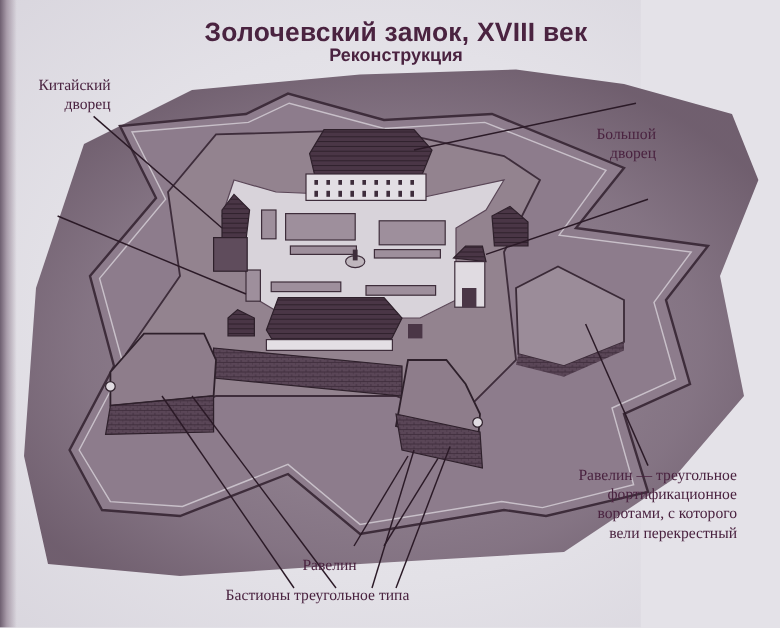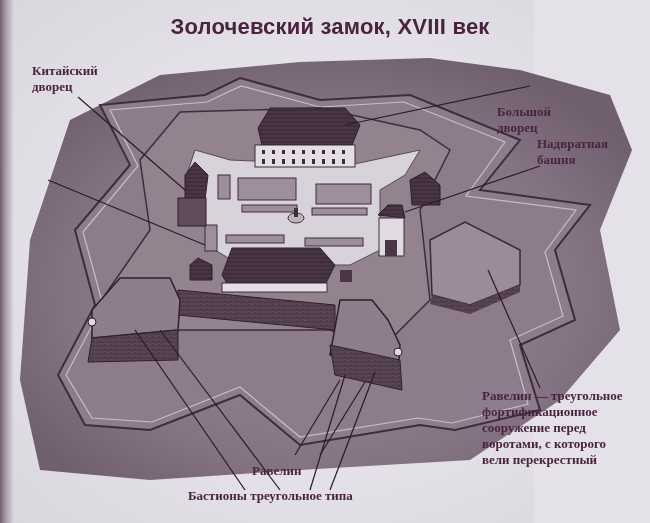--- a/index.html
+++ b/index.html
@@ -8,22 +8,22 @@
   .page { position:absolute; inset:0; width:534px; height:523px;
           background: radial-gradient(ellipse at 60% 50%, #ebe9ee 0%, #e3e1e7 60%, #d9d6de 100%); }
   .page-edge { position:absolute; left:0; top:0; width:14px; height:523px;
           background: linear-gradient(to right, #6e5f70 0%, #a89ba9 40%, rgba(220,218,225,0) 100%); }
   svg.art { position:absolute; left:0; top:0; }
   .title { position:absolute; left:150px; top:14px; width:360px; text-align:center;
            font-family:"Liberation Sans", sans-serif; font-weight:bold; font-size:22px; color:#4a2340;
            letter-spacing:0.2px; }
   .subtitle { position:absolute; left:150px; top:38px; width:360px; text-align:center;
            font-family:"Liberation Sans", sans-serif; font-weight:bold; font-size:15px; color:#4a2340; }
-  .label { position:absolute; font-family:"Liberation Serif", serif; font-weight:bold; font-size:13px;
-           line-height:16px; color:#4a2340; text-align:left; white-space:nowrap; }
+  .label { position:absolute; font-family:"Liberation Serif", serif; font-weight:normal; font-size:13px;
+           line-height:16px; color:#4a2340; text-align:right; white-space:nowrap; }
   .label span { display:block; }
 </style>
 </head>
 <body>
 
 <div class="page">
   <div class="page-edge"></div>
 
   <svg class="art" width="650" height="523" viewBox="0 0 650 523">
     <defs>
@@ -136,35 +136,31 @@
       <line x1="295" y1="455" x2="340" y2="380"></line>
       <line x1="320" y1="455" x2="365" y2="382"></line>
       <line x1="245" y1="490" x2="135" y2="330"></line>
       <line x1="280" y1="490" x2="160" y2="330"></line>
       <line x1="310" y1="490" x2="345" y2="375"></line>
       <line x1="330" y1="490" x2="375" y2="372"></line>
     </g>
   </svg>
 
   <div class="title">Золочевский замок, XVIII век</div>
+  <div class="subtitle">Реконструкция</div>
 
   <div class="label" style="left:32px; top:63px;">
     <span>Китайский</span>
     <span>дворец</span>
   </div>
   <div class="label" style="left:497px; top:58px;margin-top:46px;">
     <span>Большой</span>
     <span>дворец</span>
   </div>
-  <div class="label" style="left:537px; top:136px;">
-    <span>Надвратная</span>
-    <span>башня</span>
-  </div>
   <div class="label" style="left:482px; top:388px; line-height:16px;">
     <span>Равелин — треугольное</span>
     <span>фортификационное</span>
-    <span>сооружение перед</span>
     <span>воротами, с которого</span>
     <span>вели перекрестный</span>
   </div>
   <div class="label" style="left:252px; top:463px;">Равелин</div>
   <div class="label" style="left:188px; top:488px;">Бастионы треугольное типа</div>
 </div>
 
 </body></html>

